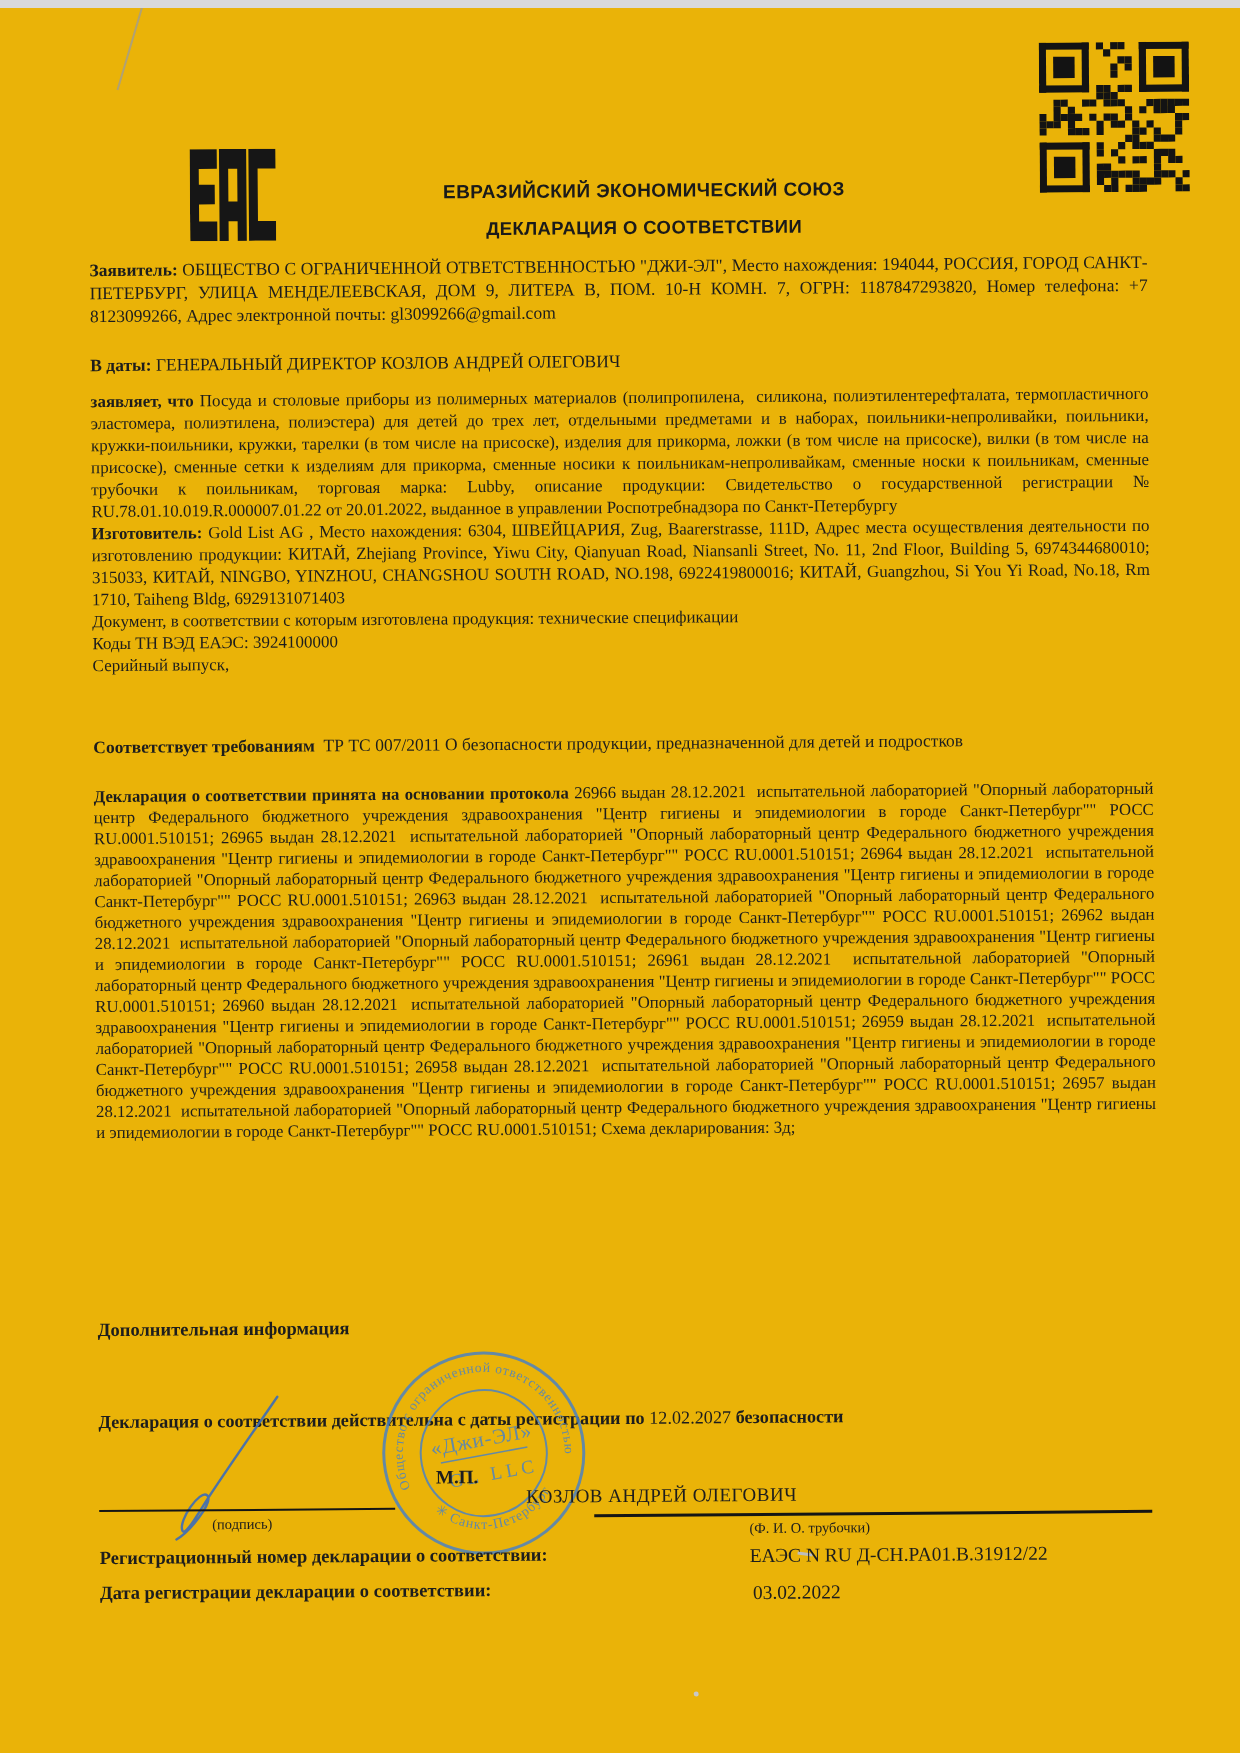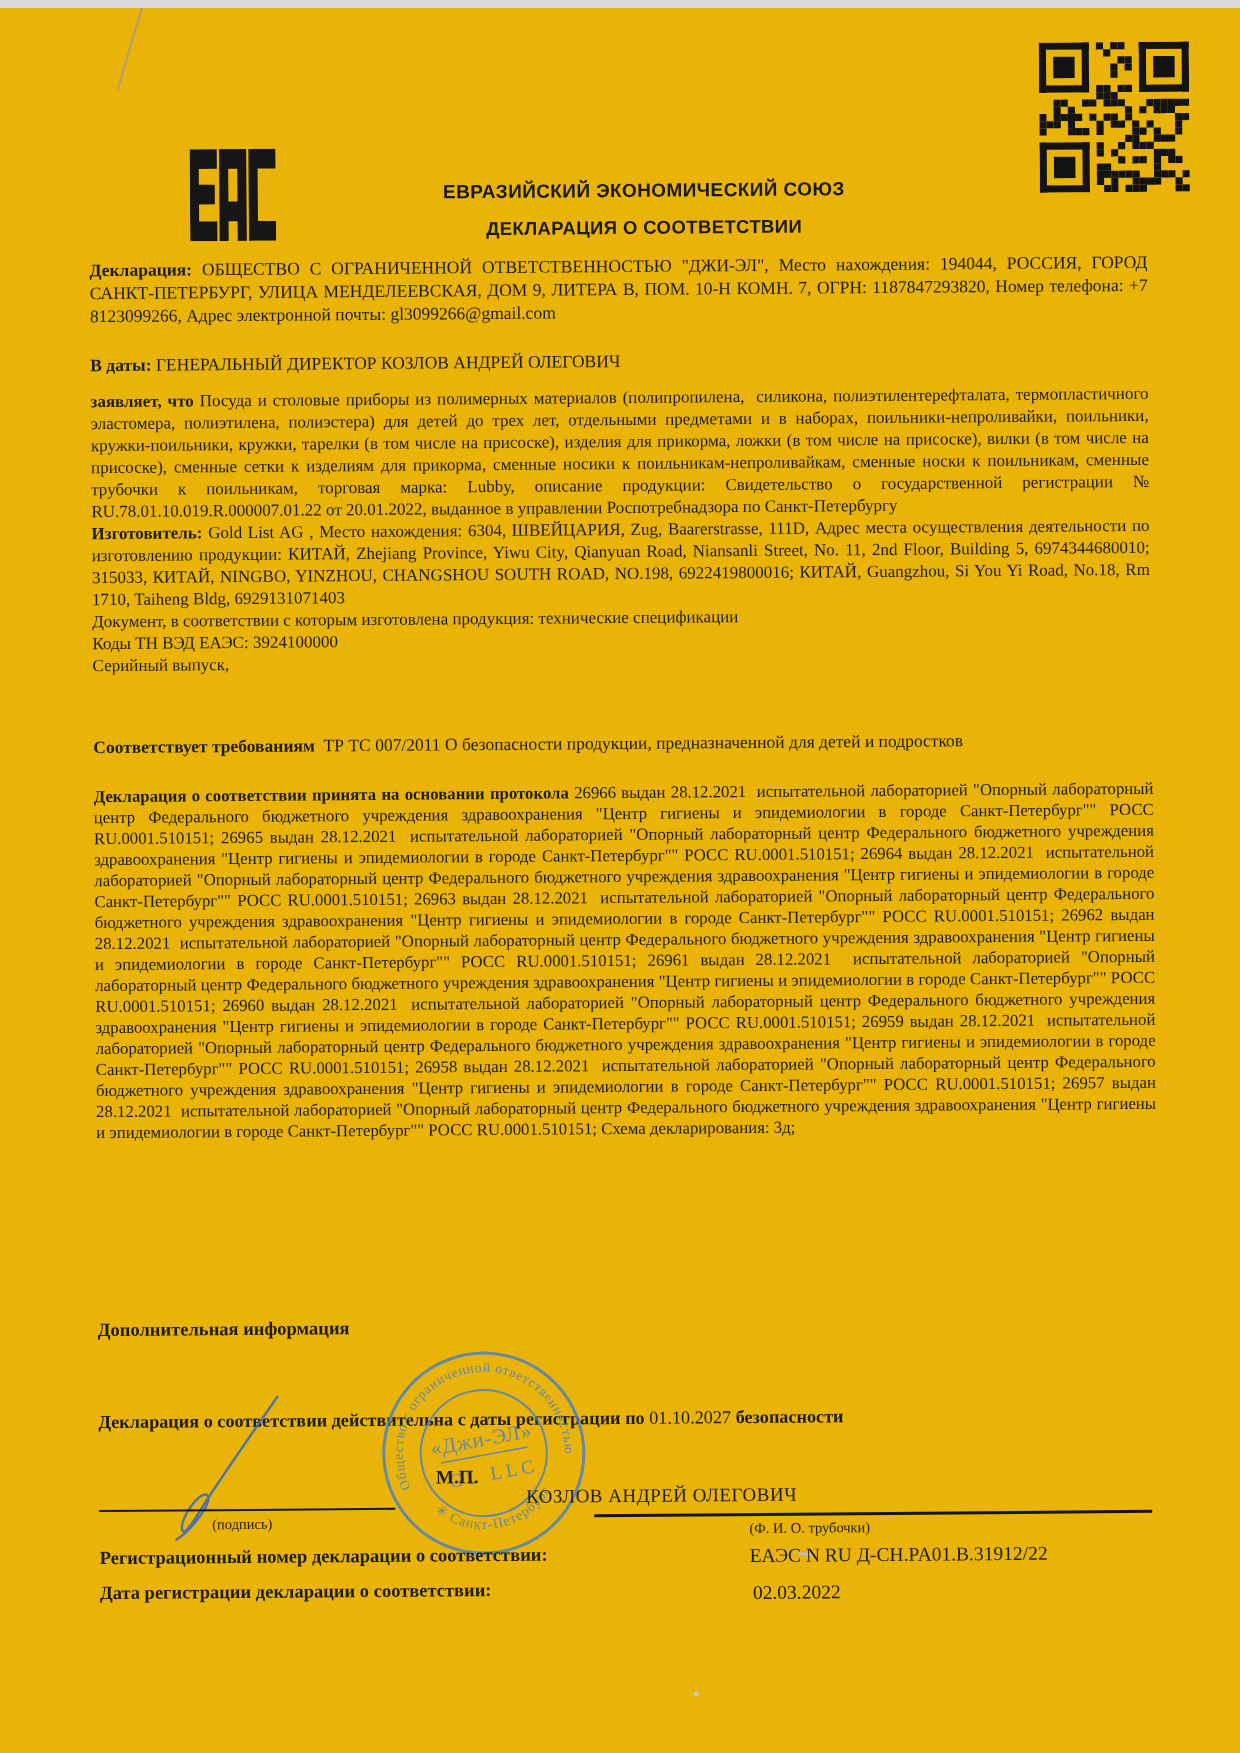--- a/index.html
+++ b/index.html
@@ -189,39 +189,39 @@
         <rect x="133" y="133" width="7" height="7" fill="#131313"></rect>
         <rect x="63" y="140" width="7" height="7" fill="#131313"></rect>
         <rect x="70" y="140" width="7" height="7" fill="#131313"></rect>
         <rect x="84" y="140" width="7" height="7" fill="#131313"></rect>
         <rect x="91" y="140" width="7" height="7" fill="#131313"></rect>
         <rect x="98" y="140" width="7" height="7" fill="#131313"></rect>
         <rect x="133" y="140" width="7" height="7" fill="#131313"></rect>
         <rect x="140" y="140" width="7" height="7" fill="#131313"></rect>
       </svg>
 
-    <p class="abs para applicant"><b>Декларация:</b> <span>ОБЩЕСТВО С ОГРАНИЧЕННОЙ ОТВЕТСТВЕННОСТЬЮ "ДЖИ-ЭЛ", Место нахождения: 194044, РОССИЯ, ГОРОД САНКТ-ПЕТЕРБУРГ, УЛИЦА МЕНДЕЛЕЕВСКАЯ, ДОМ 9, ЛИТЕРА В, ПОМ. 10-Н КОМН. 7, ОГРН: 1187847293820, Номер телефона: +7 8123099266, Адрес электронной почты: gl3099266@gmail.com</span></p>
+    <p class="abs para applicant"><b>Заявитель:</b> <span>ОБЩЕСТВО С ОГРАНИЧЕННОЙ ОТВЕТСТВЕННОСТЬЮ "ДЖИ-ЭЛ", Место нахождения: 194044, РОССИЯ, ГОРОД САНКТ-ПЕТЕРБУРГ, УЛИЦА МЕНДЕЛЕЕВСКАЯ, ДОМ 9, ЛИТЕРА В, ПОМ. 10-Н КОМН. 7, ОГРН: 1187847293820, Номер телефона: +7 8123099266, Адрес электронной почты: gl3099266@gmail.com</span></p>
 
     <p class="abs para person"><b>В даты:</b> <span>ГЕНЕРАЛЬНЫЙ ДИРЕКТОР КОЗЛОВ АНДРЕЙ ОЛЕГОВИЧ</span></p>
 
     <div class="abs product">
       <p class="para"><b>заявляет, что</b> <span>Посуда и столовые приборы из полимерных материалов (полипропилена,  силикона, полиэтилентерефталата, термопластичного эластомера, полиэтилена, полиэстера) для детей до трех лет, отдельными предметами и в наборах, поильники-непроливайки, поильники, кружки-поильники, кружки, тарелки (в том числе на присоске), изделия для прикорма, ложки (в том числе на присоске), вилки (в том числе на присоске), сменные сетки к изделиям для прикорма, сменные носики к поильникам-непроливайкам, сменные носки к поильникам, сменные трубочки к поильникам, торговая марка: Lubby, описание продукции: Свидетельство о государственной регистрации № RU.78.01.10.019.R.000007.01.22 от 20.01.2022, выданное в управлении Роспотребнадзора по Санкт-Петербургу</span></p>
       <p class="para"><b>Изготовитель:</b> <span>Gold List AG , Место нахождения: 6304, ШВЕЙЦАРИЯ, Zug, Baarerstrasse, 111D, Адрес места осуществления деятельности по изготовлению продукции: КИТАЙ, Zhejiang Province, Yiwu City, Qianyuan Road, Niansanli Street, No. 11, 2nd Floor, Building 5, 6974344680010; 315033, КИТАЙ, NINGBO, YINZHOU, CHANGSHOU SOUTH ROAD, NO.198, 6922419800016; КИТАЙ, Guangzhou, Si You Yi Road, No.18, Rm 1710, Taiheng Bldg, 6929131071403</span></p>
       <p class="line">Документ, в соответствии с которым изготовлена продукция: технические спецификации</p>
       <p class="line">Коды ТН ВЭД ЕАЭС: 3924100000</p>
       <p class="line">Серийный выпуск,</p>
     </div>
 
     <p class="abs para compliance"><b>Соответствует требованиям</b>  <span>ТР ТС 007/2011 О безопасности продукции, предназначенной для детей и подростков</span></p>
 
     <p class="abs para basis"><b>Декларация о соответствии принята на основании протокола</b> <span>26966 выдан 28.12.2021  испытательной лабораторией "Опорный лабораторный центр Федерального бюджетного учреждения здравоохранения "Центр гигиены и эпидемиологии в городе Санкт-Петербург"" РОСС RU.0001.510151; 26965 выдан 28.12.2021  испытательной лабораторией "Опорный лабораторный центр Федерального бюджетного учреждения здравоохранения "Центр гигиены и эпидемиологии в городе Санкт-Петербург"" РОСС RU.0001.510151; 26964 выдан 28.12.2021  испытательной лабораторией "Опорный лабораторный центр Федерального бюджетного учреждения здравоохранения "Центр гигиены и эпидемиологии в городе Санкт-Петербург"" РОСС RU.0001.510151; 26963 выдан 28.12.2021  испытательной лабораторией "Опорный лабораторный центр Федерального бюджетного учреждения здравоохранения "Центр гигиены и эпидемиологии в городе Санкт-Петербург"" РОСС RU.0001.510151; 26962 выдан 28.12.2021  испытательной лабораторией "Опорный лабораторный центр Федерального бюджетного учреждения здравоохранения "Центр гигиены и эпидемиологии в городе Санкт-Петербург"" РОСС RU.0001.510151; 26961 выдан 28.12.2021  испытательной лабораторией "Опорный лабораторный центр Федерального бюджетного учреждения здравоохранения "Центр гигиены и эпидемиологии в городе Санкт-Петербург"" РОСС RU.0001.510151; 26960 выдан 28.12.2021  испытательной лабораторией "Опорный лабораторный центр Федерального бюджетного учреждения здравоохранения "Центр гигиены и эпидемиологии в городе Санкт-Петербург"" РОСС RU.0001.510151; 26959 выдан 28.12.2021  испытательной лабораторией "Опорный лабораторный центр Федерального бюджетного учреждения здравоохранения "Центр гигиены и эпидемиологии в городе Санкт-Петербург"" РОСС RU.0001.510151; 26958 выдан 28.12.2021  испытательной лабораторией "Опорный лабораторный центр Федерального бюджетного учреждения здравоохранения "Центр гигиены и эпидемиологии в городе Санкт-Петербург"" РОСС RU.0001.510151; 26957 выдан 28.12.2021  испытательной лабораторией "Опорный лабораторный центр Федерального бюджетного учреждения здравоохранения "Центр гигиены и эпидемиологии в городе Санкт-Петербург"" РОСС RU.0001.510151; Схема декларирования: 3д;</span></p>
 
     <div class="abs addinfo">Дополнительная информация</div>
 
-    <div class="abs validity"><b>Декларация о соответствии действительна с даты регистрации по</b> <span>01.10.2027</span> <b>безопасности</b></div>
+    <div class="abs validity"><b>Декларация о соответствии действительна с даты регистрации по</b> <span>12.02.2027</span> <b>безопасности</b></div>
 
     <svg class="abs signature" viewBox="0 0 150 152">
       <path d="M122,6 C104,32 64,88 46,116 C36,132 28,144 26,139 C22,129 44,98 51,104 C58,110 34,140 20,148" fill="none" stroke="#3d6db9" stroke-width="2.4" stroke-linecap="round"></path>
     </svg>
 
     <svg class="abs stamp" viewBox="0 0 216 216">
       <defs>
         <path id="arcTop" d="M 29.8,129 A 81,81 0 1 1 186.2,129"></path>
         <path id="arcBottom" d="M 36.6,134 A 76,76 0 0 0 179.4,134"></path>
       </defs>
@@ -243,16 +243,16 @@
     <div class="abs mp">М.П.</div>
     <div class="abs fio-name">КОЗЛОВ АНДРЕЙ ОЛЕГОВИЧ</div>
     <div class="abs sig-line-left"></div>
     <div class="abs sig-line-right"></div>
     <div class="abs cap-sign">(подпись)</div>
     <div class="abs cap-fio">(Ф. И. О. трубочки)</div>
 
     <div class="abs reg-label">Регистрационный номер декларации о соответствии:</div>
     <div class="abs reg-value">ЕАЭС N RU Д-CH.PA01.B.31912/22</div>
     <div class="abs date-label">Дата регистрации декларации о соответствии:</div>
-    <div class="abs date-value">02.03.2022</div>
+    <div class="abs date-value">03.02.2022</div>
 
   </div>
 </div>
 
 </body></html>

